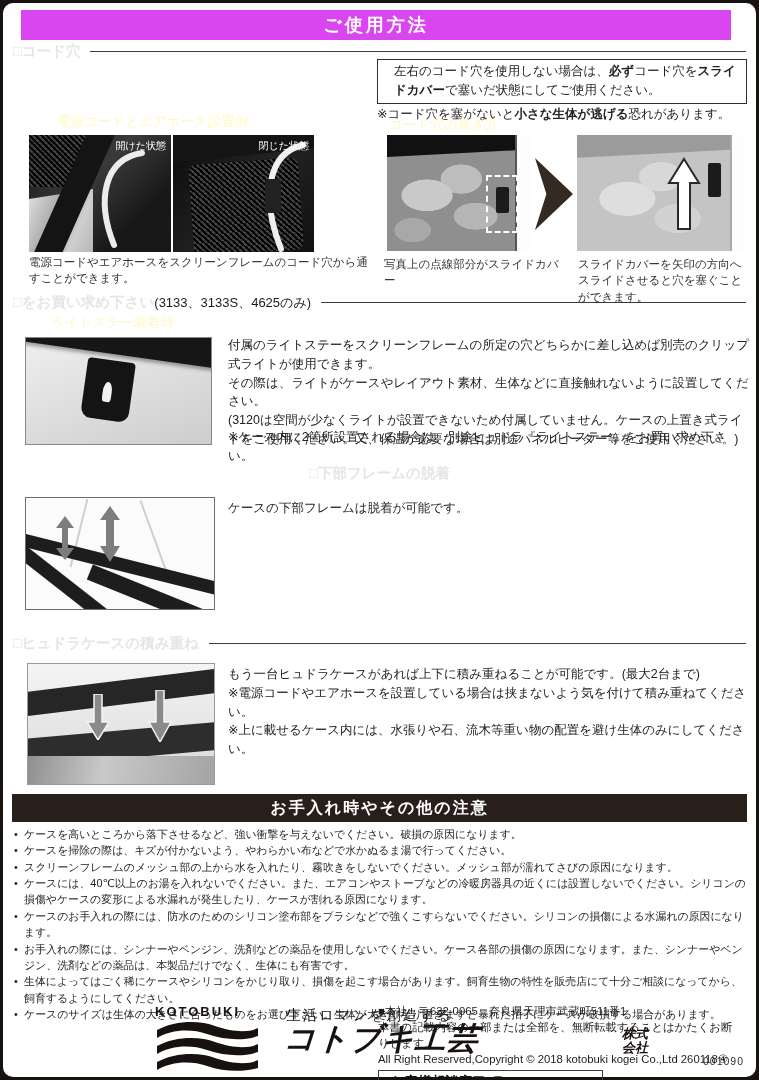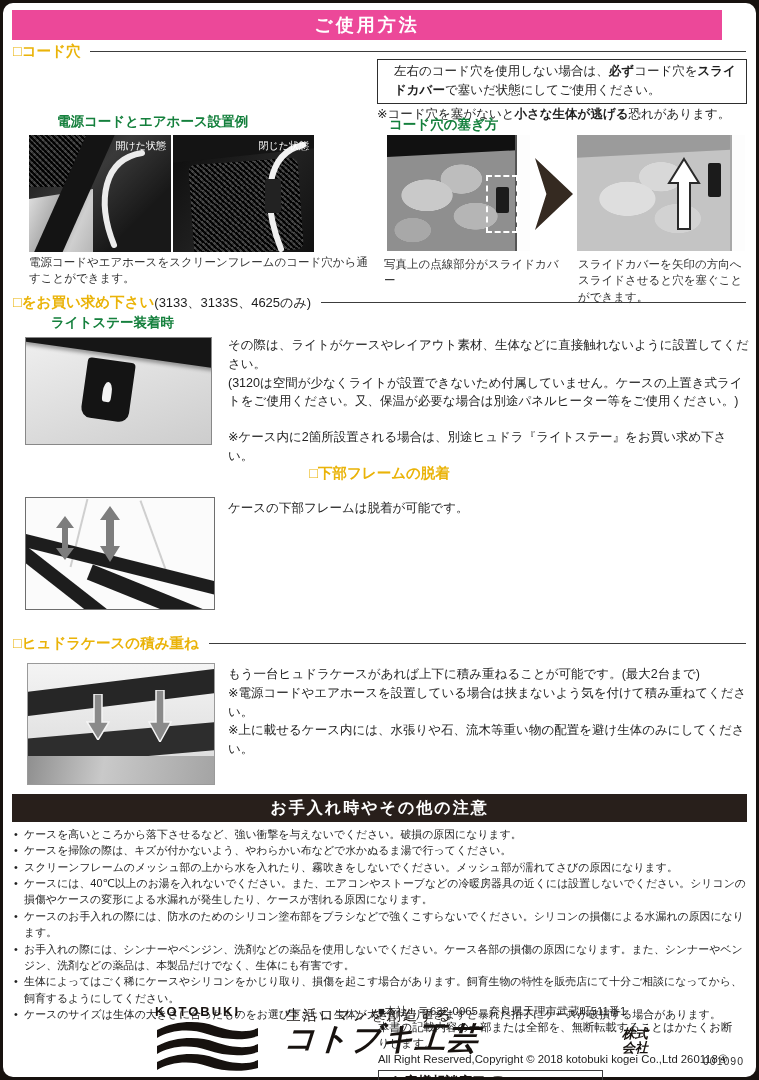--- a/index.html
+++ b/index.html
@@ -1,31 +1,31 @@
 <!DOCTYPE html>
 <html><head>
 <meta charset="utf-8">
 <style>
   * { margin:0; padding:0; box-sizing:border-box; }
   body { background:#17120f; font-family:"Liberation Sans","DejaVu Sans",sans-serif; }
   .page { position:relative; width:759px; height:1080px; background:#17120f; overflow:hidden; margin:0 auto; }
   .sheet { position:absolute; inset:3px; background:#ffffff; border-radius:10px; }
   .abs { position:absolute; }
 
-  .title-bar { left:12px; top:10px; width:710px; height:30px; background:#ec4899; color:#fff;
+  .title-bar { left:21px; top:10px; width:710px; height:30px; background:#d946ef; color:#fff;
     font-size:18px; font-weight:bold; letter-spacing:3px; display:flex; align-items:center; justify-content:center; }
   .care-bar { left:12px; top:794px; width:735px; height:28px; background:#281f1b; color:#fff;
     font-size:16px; font-weight:bold; letter-spacing:2px; display:flex; align-items:center; justify-content:center; }
 
   .sec { left:13px; right:13px; display:flex; align-items:center; }
-  .sec .h { font-size:14.5px; font-weight:bold; color:#eab308; white-space:nowrap; }
+  .sec .h { font-size:14.5px; font-weight:bold; color:#e5e5e5; white-space:nowrap; }
   .sec .h-note { font-size:13px; font-weight:normal; color:#1c1c1c; }
   .sec .rule { flex:1; border-top:1.6px solid #3c3c3c; margin-left:10px; }
 
-  .sublabel { font-size:13.5px; font-weight:bold; color:#15803d; }
+  .sublabel { font-size:13.5px; font-weight:normal; color:#fef9c3; }
   .body-txt { font-size:12.5px; color:#222; line-height:1.5; }
   .cap { font-size:11.5px; color:#333; line-height:1.42; }
   .b { font-weight:bold; }
 
   .notice-box { left:377px; top:59px; width:370px; border:1.3px solid #2e2e2e; padding:2px 6px 3px 16px;
     font-size:12.5px; line-height:1.5; color:#1e1e1e; }
 
   
   .photo { overflow:hidden; position:absolute; }
   .photo-label { position:absolute; top:4px; right:5px; color:#fff; font-size:10px; z-index:5; }
@@ -155,20 +155,21 @@
     <span class="rule"></span>
   </div>
   <div class="abs sublabel" style="left:35px; top:314px;margin-left:16px;">ライトステー装着時</div>
   <div class="photo ph-stay">
     <div class="stay-band"></div>
     <div class="stay-bracket">
       <div class="keyhole"></div>
     </div>
   </div>
   <div class="abs body-txt" style="left:228px; top:336px; width:522px;">
+    <div>付属のライトステーをスクリーンフレームの所定の穴どちらかに差し込めば別売のクリップ式ライトが使用できます。</div>
     <div>その際は、ライトがケースやレイアウト素材、生体などに直接触れないように設置してください。</div>
     <div>(3120は空間が少なくライトが設置できないため付属していません。ケースの上置き式ライトをご使用ください。又、保温が必要な場合は別途パネルヒーター等をご使用ください。)</div>
   </div>
   <div class="abs body-txt" style="left:228px; top:428px; width:522px;">※ケース内に2箇所設置される場合は、別途ヒュドラ『ライトステー』をお買い求め下さい。</div>
 
   <div class="abs sec" style="top:464px;flex-direction:column;">
     <span class="h">□下部フレームの脱着</span>
     <span class="rule"></span>
   </div>
   <div class="photo ph-frame">

